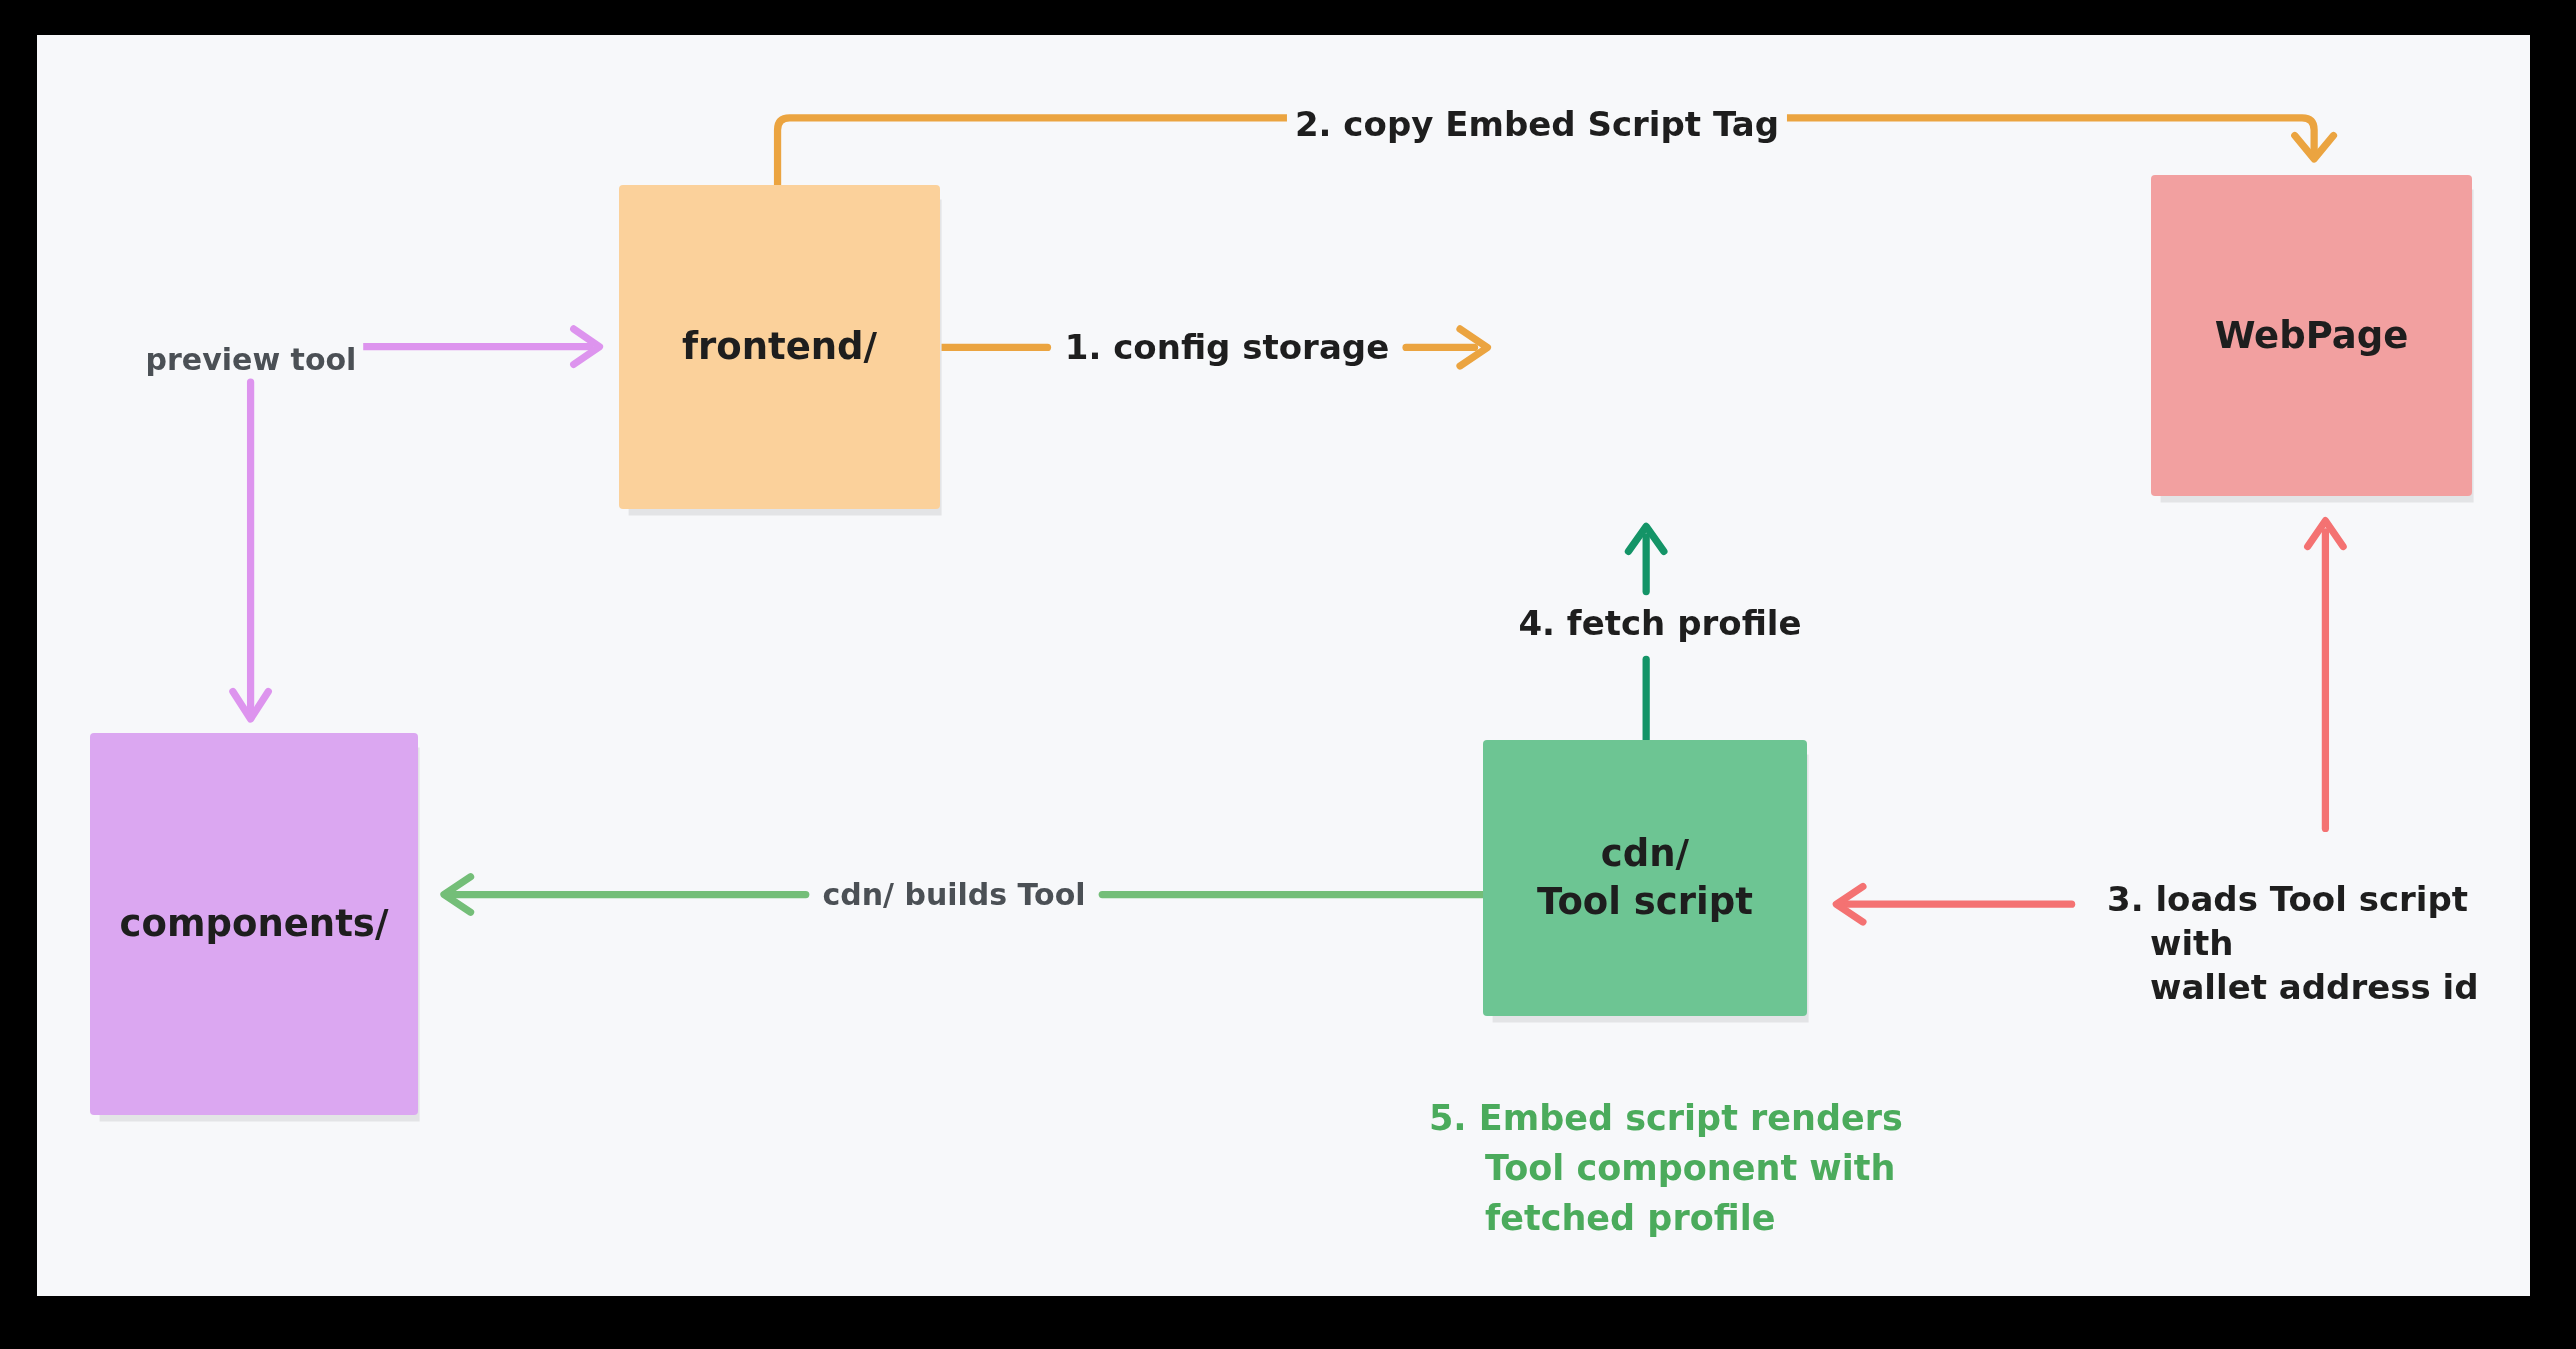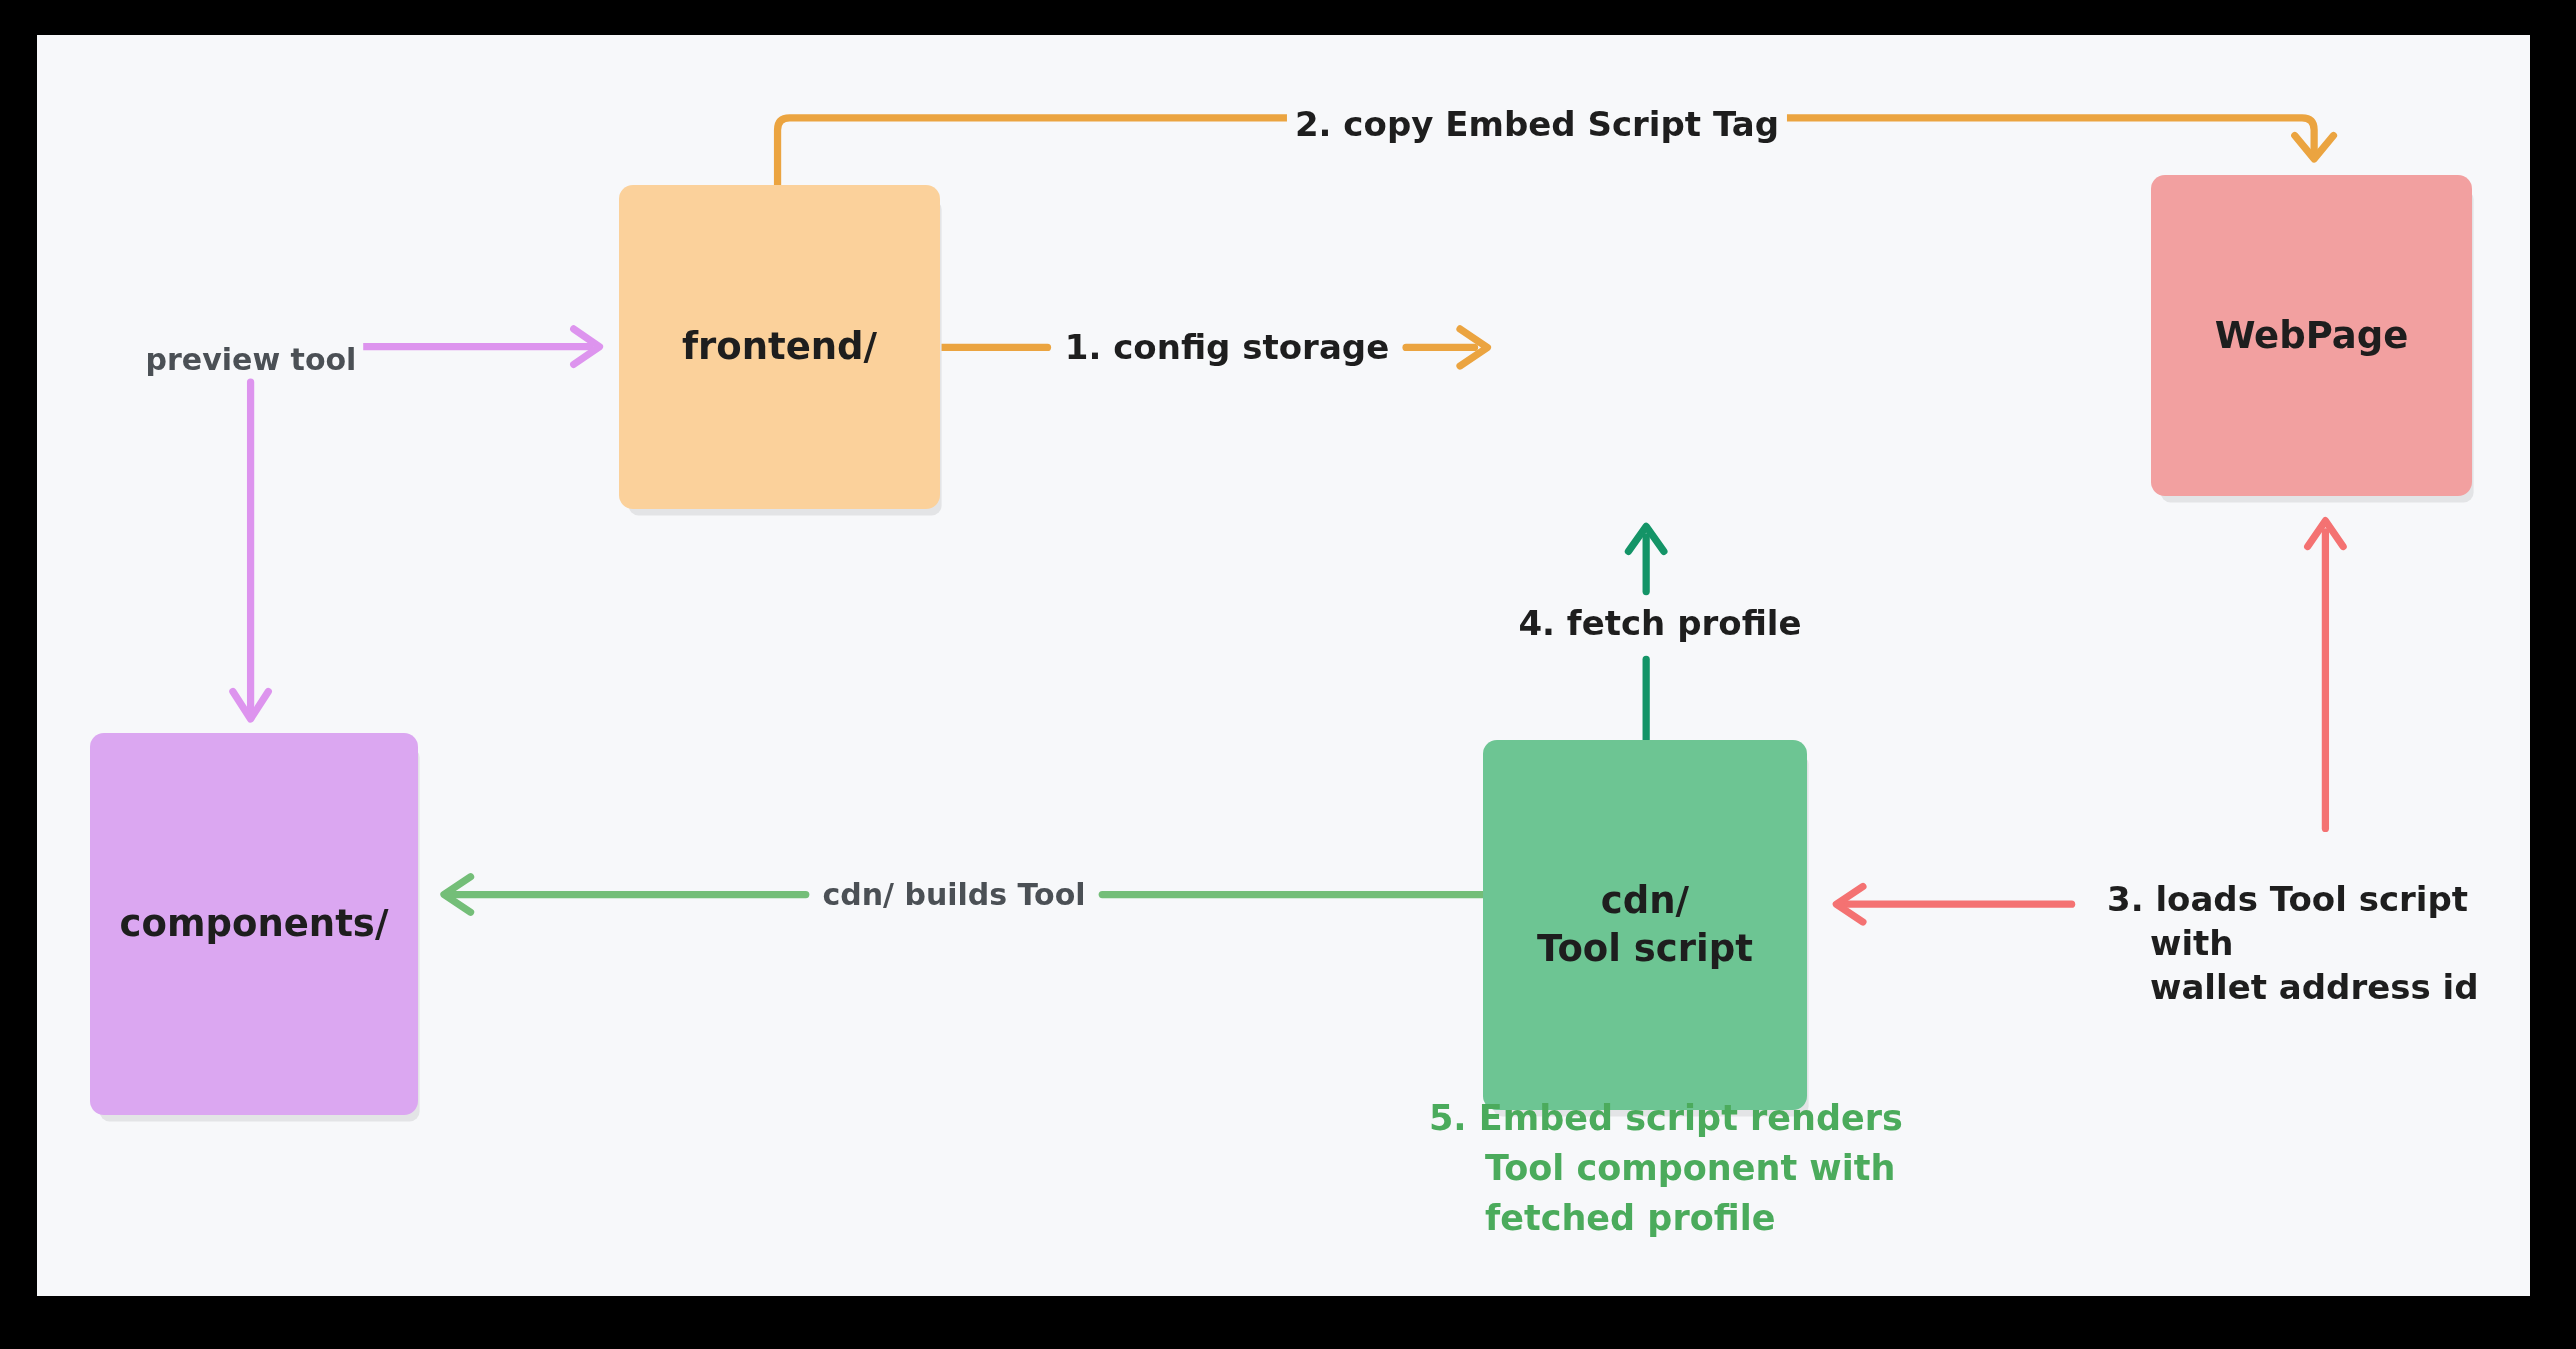--- a/index.html
+++ b/index.html
@@ -12,32 +12,32 @@
   .page { position: relative; width: 2576px; height: 1350px; background: var(--frame, #000); }
   .canvas {
     position: absolute; left: 37px; top: 35px;
     width: 2493px; height: 1261px;
     background: var(--canvas-bg, #F7F8FA);
   }
   .box {
     position: absolute;
     display: flex; align-items: center; justify-content: center;
     text-align: center;
-    border-radius: 14px;
+    border-radius: 4px;
     box-shadow: 5.6px 10.5px 0 -4px var(--shadow, #E3E4E6);
     color: var(--ink, #1E1E1E);
     font-weight: 700;
     font-size: 37px;
     line-height: 48px;
   }
   .box-frontend   { left: 619px;  top: 185px; width: 321px; height: 324px; background: var(--box-orange); }
   .box-api        { left: 1491px; top: 182px; width: 318px; height: 317px; background: var(--box-blue); }
   .box-webpage    { left: 2151px; top: 175px; width: 321px; height: 321px; background: var(--box-red); }
   .box-components { left: 90px;  top: 733px; width: 328px; height: 382px; background: var(--box-purple); }
-  .box-cdn        { left: 1483px; top: 740px; width: 324px; height: 370px; background: var(--box-green); }
+  .box-cdn        { left: 1483px; top: 740px; width: 324px; height: 276px; background: var(--box-green); }
 
   svg.wires { position: absolute; left: 0; top: 0; width: 2576px; height: 1350px; }
   svg.wires path { fill: none; stroke-width: 9px; stroke-linecap: round; stroke-linejoin: round; }
   .s-orange path { stroke: var(--orange); }
   .s-violet path { stroke: var(--violet); }
   .s-gdark  path { stroke: var(--green-dark); }
   .s-glight path { stroke: var(--green-light); }
   .s-red    path { stroke: var(--red); }
 
   .lbl {

